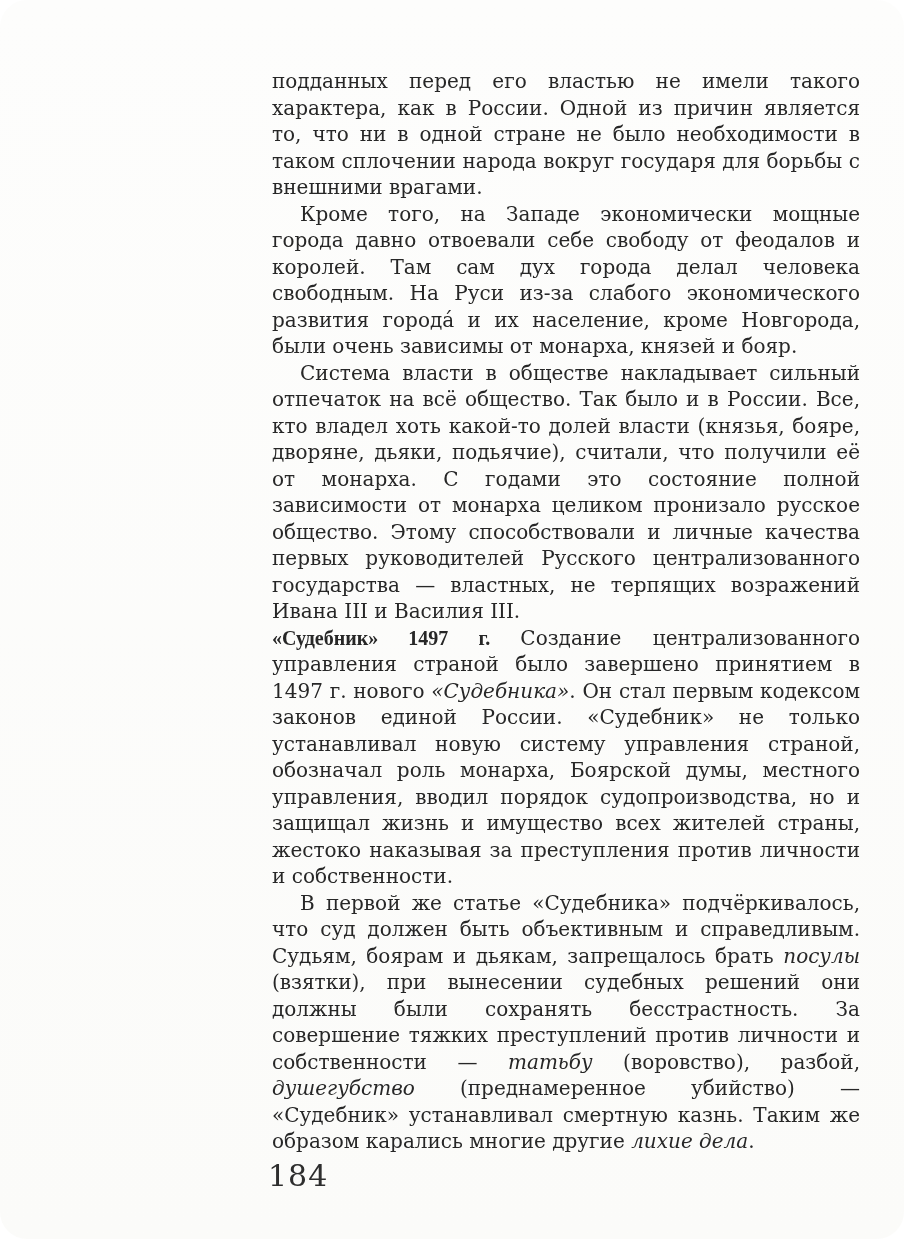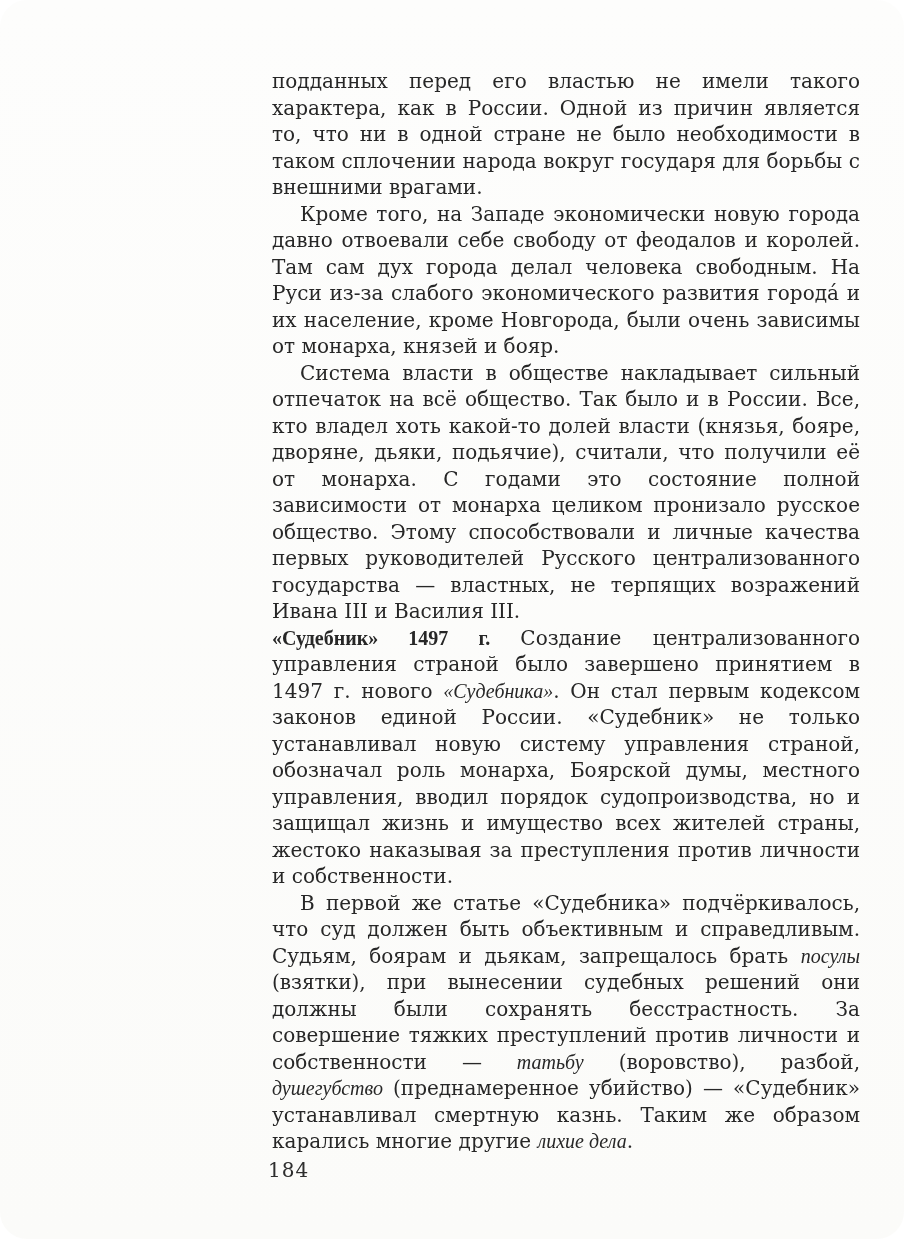--- a/index.html
+++ b/index.html
@@ -33,35 +33,35 @@
   }
   .text-block p {
     margin: 0;
     padding: 0;
   }
   .text-block p.indent {
     text-indent: 28px;
   }
   .seg-normal { font-style: normal; font-weight: normal; }
   .seg-bold   { font-weight: bold; font-family: Liberation Serif, serif; }
-  .seg-italic { font-style: italic; font-family: Liberation Serif, serif; }
+  .seg-italic { font-style: italic; }
   .page-number {
     position: absolute;
     left: 268px;
     top: 1158px;
     color: #2e2e2e;
-    font-size: 20px;
+    font-size: 30px;
     letter-spacing: 1px;
   }
 </style>
 </head>
 <body>
 
 <div class="page">
   <div class="text-block">
       <p class=""><span class="seg-normal">подданных перед его властью не имели такого характера, как в России. Одной из причин является то, что ни в одной стране не было необходимости в таком сплочении народа вокруг государя для борьбы с внешними врагами.</span></p>
-      <p class="indent"><span class="seg-normal">Кроме того, на Западе экономически новую города давно отвоевали себе свободу от феодалов и королей. Там сам дух города делал человека свободным. На Руси из-за слабого экономического развития города́ и их население, кроме Новгорода, были очень зависимы от монарха, князей и бояр.</span></p>
+      <p class="indent"><span class="seg-normal">Кроме того, на Западе экономически мощные города давно отвоевали себе свободу от феодалов и королей. Там сам дух города делал человека свободным. На Руси из-за слабого экономического развития города́ и их население, кроме Новгорода, были очень зависимы от монарха, князей и бояр.</span></p>
       <p class="indent"><span class="seg-normal">Система власти в обществе накладывает сильный отпечаток на всё общество. Так было и в России. Все, кто владел хоть какой-то долей власти (князья, бояре, дворяне, дьяки, подьячие), считали, что получили её от монарха. С годами это состояние полной зависимости от монарха целиком пронизало русское общество. Этому способствовали и личные качества первых руководителей Русского централизованного государства — властных, не терпящих возражений Ивана III и Василия III.</span></p>
       <p class=""><span class="seg-bold">«Судебник» 1497 г. </span><span class="seg-normal">Создание централизованного управления страной было завершено принятием в 1497 г. нового </span><span class="seg-italic">«Судебника»</span><span class="seg-normal">. Он стал первым кодексом законов единой России. «Судебник» не только устанавливал новую систему управления страной, обозначал роль монарха, Боярской думы, местного управления, вводил порядок судопроизводства, но и защищал жизнь и имущество всех жителей страны, жестоко наказывая за преступления против личности и собственности.</span></p>
       <p class="indent"><span class="seg-normal">В первой же статье «Судебника» подчёркивалось, что суд должен быть объективным и справедливым. Судьям, боярам и дьякам, запрещалось брать </span><span class="seg-italic">посулы</span><span class="seg-normal"> (взятки), при вынесении судебных решений они должны были сохранять бесстрастность. За совершение тяжких преступлений против личности и собственности — </span><span class="seg-italic">татьбу</span><span class="seg-normal"> (воровство), разбой, </span><span class="seg-italic">душегубство</span><span class="seg-normal"> (преднамеренное убийство) — «Судебник» устанавливал смертную казнь. Таким же образом карались многие другие </span><span class="seg-italic">лихие дела</span><span class="seg-normal">.</span></p>
     </div>
   <div class="page-number">184</div>
 </div>
 
 </body></html>

